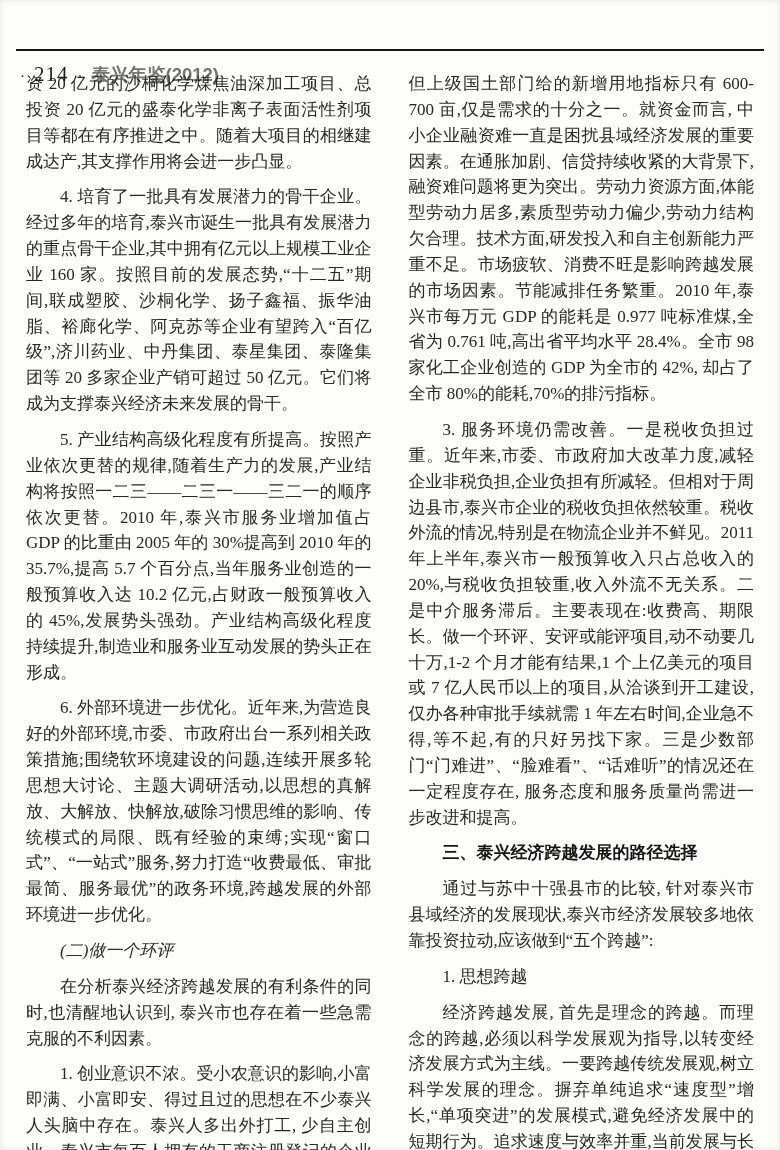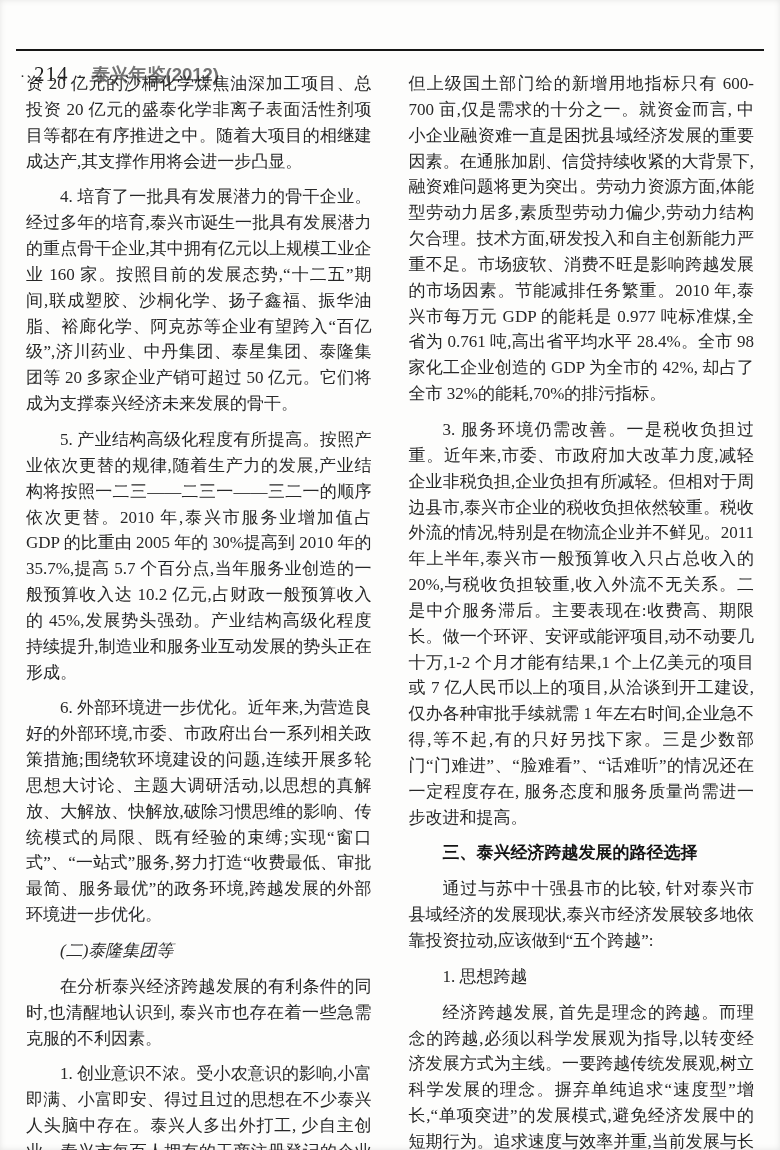--- a/index.html
+++ b/index.html
@@ -81,27 +81,27 @@
     <span class="dot">·</span>
     <span class="booktitle">泰兴年鉴(2012)</span>
   </div>
   <div class="rule"></div>
   <div class="columns">
     <div class="col">
         <p class="body">资 20 亿元的沙桐化学煤焦油深加工项目、总投资 20 亿元的盛泰化学非离子表面活性剂项目等都在有序推进之中。随着大项目的相继建成达产,其支撑作用将会进一步凸显。</p>
         <p class="body indent">4. 培育了一批具有发展潜力的骨干企业。经过多年的培育,泰兴市诞生一批具有发展潜力的重点骨干企业,其中拥有亿元以上规模工业企业 160 家。按照目前的发展态势,“十二五”期间,联成塑胶、沙桐化学、扬子鑫福、振华油脂、裕廊化学、阿克苏等企业有望跨入“百亿级”,济川药业、中丹集团、泰星集团、泰隆集团等 20 多家企业产销可超过 50 亿元。它们将成为支撑泰兴经济未来发展的骨干。</p>
         <p class="body indent">5. 产业结构高级化程度有所提高。按照产业依次更替的规律,随着生产力的发展,产业结构将按照一二三——二三一——三二一的顺序依次更替。2010 年,泰兴市服务业增加值占 GDP 的比重由 2005 年的 30%提高到 2010 年的 35.7%,提高 5.7 个百分点,当年服务业创造的一般预算收入达 10.2 亿元,占财政一般预算收入的 45%,发展势头强劲。产业结构高级化程度持续提升,制造业和服务业互动发展的势头正在形成。</p>
         <p class="body indent">6. 外部环境进一步优化。近年来,为营造良好的外部环境,市委、市政府出台一系列相关政策措施;围绕软环境建设的问题,连续开展多轮思想大讨论、主题大调研活动,以思想的真解放、大解放、快解放,破除习惯思维的影响、传统模式的局限、既有经验的束缚;实现“窗口式”、“一站式”服务,努力打造“收费最低、审批最简、服务最优”的政务环境,跨越发展的外部环境进一步优化。</p>
-        <p class="kai indent">(二)泰隆集团等</p>
+        <p class="kai indent">(二)做一个环评</p>
         <p class="body indent">在分析泰兴经济跨越发展的有利条件的同时,也清醒地认识到, 泰兴市也存在着一些急需克服的不利因素。</p>
         <p class="body indent">1. 创业意识不浓。受小农意识的影响,小富即满、小富即安、得过且过的思想在不少泰兴人头脑中存在。泰兴人多出外打工, 少自主创业。泰兴市每百人拥有的工商注册登记的企业数,不仅与私营企业发达的温州相比差好几倍,同苏中先进县市相比也有较大差距。就企业家的认识而言,“宁为鸡头,不为凤尾”,与苏南人合作共赢创大业的现代意识相距甚远。</p>
         <p class="body indent">2. 资源短缺和生态环境约束加剧。现代经济的发展离不开土地、劳动力、资本、技术和市场五大要素。从我市的情况看, 要素短缺和生态环境约束的情况普遍存在,且在不断加剧。就土地资源而言,一方面,随着经济发展规模的扩大,对土地的需求也在不断增加,另一方面,为确保粮食安全,国家对土地宏观调控政策在不断收紧,土地供给和需求的矛盾十分突出。据调查,近年来,泰兴市每年上马项目所需土地 6 000-7 000 亩,</p>
       </div>
     <div class="col">
-        <p class="body">但上级国土部门给的新增用地指标只有 600-700 亩,仅是需求的十分之一。就资金而言, 中小企业融资难一直是困扰县域经济发展的重要因素。在通胀加剧、信贷持续收紧的大背景下, 融资难问题将更为突出。劳动力资源方面,体能型劳动力居多,素质型劳动力偏少,劳动力结构欠合理。技术方面,研发投入和自主创新能力严重不足。市场疲软、消费不旺是影响跨越发展的市场因素。节能减排任务繁重。2010 年,泰兴市每万元 GDP 的能耗是 0.977 吨标准煤,全省为 0.761 吨,高出省平均水平 28.4%。全市 98 家化工企业创造的 GDP 为全市的 42%, 却占了全市 32%的能耗,70%的排污指标。</p>
+        <p class="body">但上级国土部门给的新增用地指标只有 600-700 亩,仅是需求的十分之一。就资金而言, 中小企业融资难一直是困扰县域经济发展的重要因素。在通胀加剧、信贷持续收紧的大背景下, 融资难问题将更为突出。劳动力资源方面,体能型劳动力居多,素质型劳动力偏少,劳动力结构欠合理。技术方面,研发投入和自主创新能力严重不足。市场疲软、消费不旺是影响跨越发展的市场因素。节能减排任务繁重。2010 年,泰兴市每万元 GDP 的能耗是 0.977 吨标准煤,全省为 0.761 吨,高出省平均水平 28.4%。全市 98 家化工企业创造的 GDP 为全市的 42%, 却占了全市 80%的能耗,70%的排污指标。</p>
         <p class="body indent">3. 服务环境仍需改善。一是税收负担过重。近年来,市委、市政府加大改革力度,减轻企业非税负担,企业负担有所减轻。但相对于周边县市,泰兴市企业的税收负担依然较重。税收外流的情况,特别是在物流企业并不鲜见。2011 年上半年,泰兴市一般预算收入只占总收入的 20%,与税收负担较重,收入外流不无关系。二是中介服务滞后。主要表现在:收费高、期限长。做一个环评、安评或能评项目,动不动要几十万,1-2 个月才能有结果,1 个上亿美元的项目或 7 亿人民币以上的项目,从洽谈到开工建设,仅办各种审批手续就需 1 年左右时间,企业急不得,等不起,有的只好另找下家。三是少数部门“门难进”、“脸难看”、“话难听”的情况还在一定程度存在, 服务态度和服务质量尚需进一步改进和提高。</p>
         <p class="boldhead indent">三、泰兴经济跨越发展的路径选择</p>
         <p class="body indent">通过与苏中十强县市的比较, 针对泰兴市县域经济的发展现状,泰兴市经济发展较多地依靠投资拉动,应该做到“五个跨越”:</p>
         <p class="body indent">1. 思想跨越</p>
         <p class="body indent">经济跨越发展, 首先是理念的跨越。而理念的跨越,必须以科学发展观为指导,以转变经济发展方式为主线。一要跨越传统发展观,树立科学发展的理念。摒弃单纯追求“速度型”增长,“单项突进”的发展模式,避免经济发展中的短期行为。追求速度与效率并重,当前发展与长远发展兼顾,经济和社会、生态环境协调发展的模式。更加关注科学发展、改善民生和创新社会管</p>
       </div>
   </div>
 </div>
 
 </body></html>

